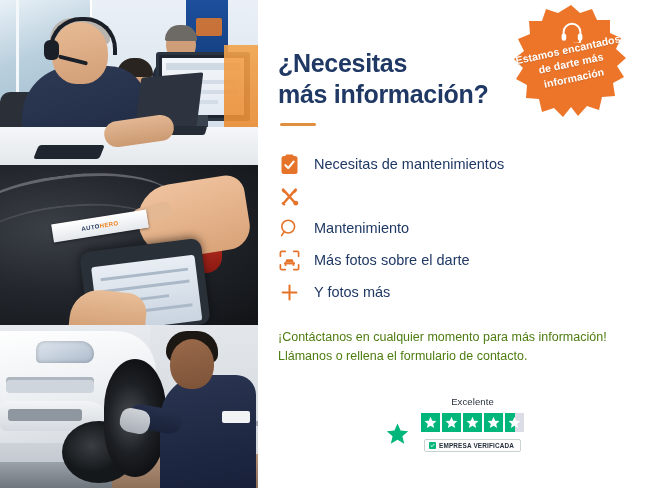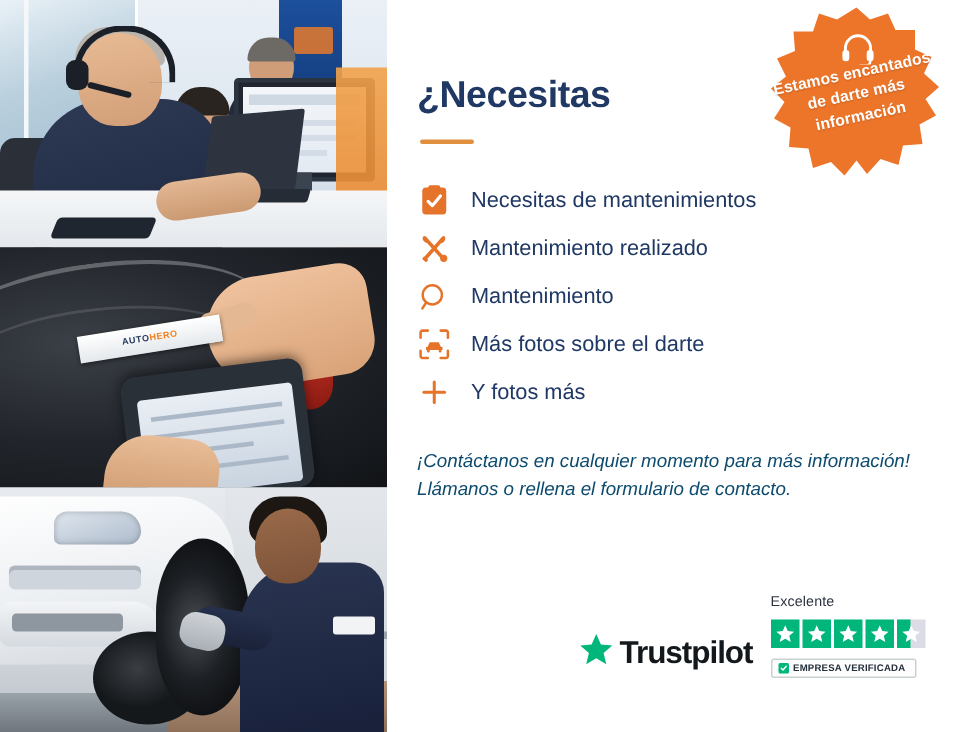--- a/index.html
+++ b/index.html
@@ -353,23 +353,22 @@
     font-size: 14.5px;
     color: #1f3864;
     font-weight: 400;
     white-space: nowrap;
   }
 
   .contact {
     margin-top: 20px;
     font-size: 12.5px;
     line-height: 1.55;
-    color: #0c4a6e;
+    color: #4d7c0f;
     max-width: 350px;
-    font-style: italic;
   }
   .contact div { white-space: nowrap; }
 
   
   .badge {
     position: absolute;
     left: 252px;
     top: 2px;
     width: 122px;
     height: 122px;
@@ -399,21 +398,21 @@
     left: 128px;
     bottom: 36px;
     display: flex;
     align-items: flex-end;
     gap: 12px;
   }
   .tp-brand { display: flex; align-items: center; gap: 4px; padding-bottom: 3px; }
   .tp-word {
     font-size: 21px; font-weight: 700; color: #13181c; letter-spacing: -.7px;
   }
-  .tp-right { display: flex; flex-direction: column; align-items: flex-start; gap: 6px; }
+  .tp-right { display: flex; flex-direction: column; align-items: center; gap: 6px; }
   .tp-excelente { font-size: 9.5px; color: #2b3340; letter-spacing: .1px; }
   .tp-stars { display: flex; gap: 2px; }
   .tp-star {
     width: 19px; height: 19px;
     background: #00b67a;
     display: flex; align-items: center; justify-content: center;
     position: relative;
   }
   .tp-star.half { background: #dcdce6; }
   .tp-star.half:before {
@@ -520,20 +519,21 @@
       <div class="p3-mech-arm"></div>
       <div class="p3-glove"></div>
     </div>
 
   </div>
 
   <div class="content">
 
     <h1 class="heading">
       <span>¿Necesitas</span><br>
+      <span>más información?</span>
     </h1>
 
     <div class="rule"></div>
 
     <ul class="features">
 
       <li class="feature">
         <span class="feature-icon">
           <svg width="19" height="21" viewBox="0 0 19 21">
             <rect x="1.5" y="2" width="16" height="18" rx="2.5" fill="#e5732a"></rect>
@@ -550,21 +550,20 @@
             <g stroke="#e5732a" stroke-width="2.4" stroke-linecap="round" fill="none">
               <path d="M4.2 3.6 L16.4 17.2"></path>
               <path d="M16.6 3.6 L4.6 17.2"></path>
             </g>
             <path d="M3.0 2.4 a3.4 3.4 0 0 0 3.4 4.6 l-1.2 -1.4 Z" fill="#e5732a"></path>
             <circle cx="16.8" cy="17.2" r="2.4" fill="#e5732a"></circle>
             <path d="M17.5 2.6 a3.2 3.2 0 0 1 -2.9 4.6 l1.2 -1.5 Z" fill="#e5732a"></path>
             <path d="M3.6 16.0 l3.0 2.4 -1.6 1.4 -2.6 -2.2 Z" fill="#e5732a"></path>
           </svg>
         </span>
-        <span class="feature-label">Mantenimiento realizado</span>
       </li>
 
       <li class="feature">
         <span class="feature-icon">
           <svg width="20" height="20" viewBox="0 0 20 20">
             <circle cx="9.2" cy="8.6" r="6.4" stroke="#e5732a" stroke-width="1.6" fill="none"></circle>
             <path d="M5.2 13.6 L2.6 17.6" stroke="#e5732a" stroke-width="1.7" stroke-linecap="round" fill="none"></path>
           </svg>
         </span>
         <span class="feature-label">Mantenimiento</span>
@@ -628,21 +627,20 @@
     </div>
 
     <div class="trustpilot">
 
       <div class="tp-brand">
         <span>
           <svg width="23" height="22" viewBox="0 0 23 22">
             <path fill="#00b67a" d="M11.5 0.6 L14.6 7.6 L22.2 8.3 L16.4 13.3 L18.2 20.8 L11.5 16.8 L4.8 20.8 L6.6 13.3 L0.8 8.3 L8.4 7.6 Z"></path>
           </svg>
         </span>
-        <span class="tp-word">Trustpilot</span>
       </div>
 
       <div class="tp-right">
         <span class="tp-excelente">Excelente</span>
         <div class="tp-stars">
           <span class="tp-star">
               <svg width="13" height="13" viewBox="0 0 13 13">
                 <path fill="#ffffff" d="M6.5 0.8 L8.2 4.7 L12.4 5.1 L9.2 7.9 L10.2 12 L6.5 9.8 L2.8 12 L3.8 7.9 L0.6 5.1 L4.8 4.7 Z"></path>
               </svg>
             </span>

